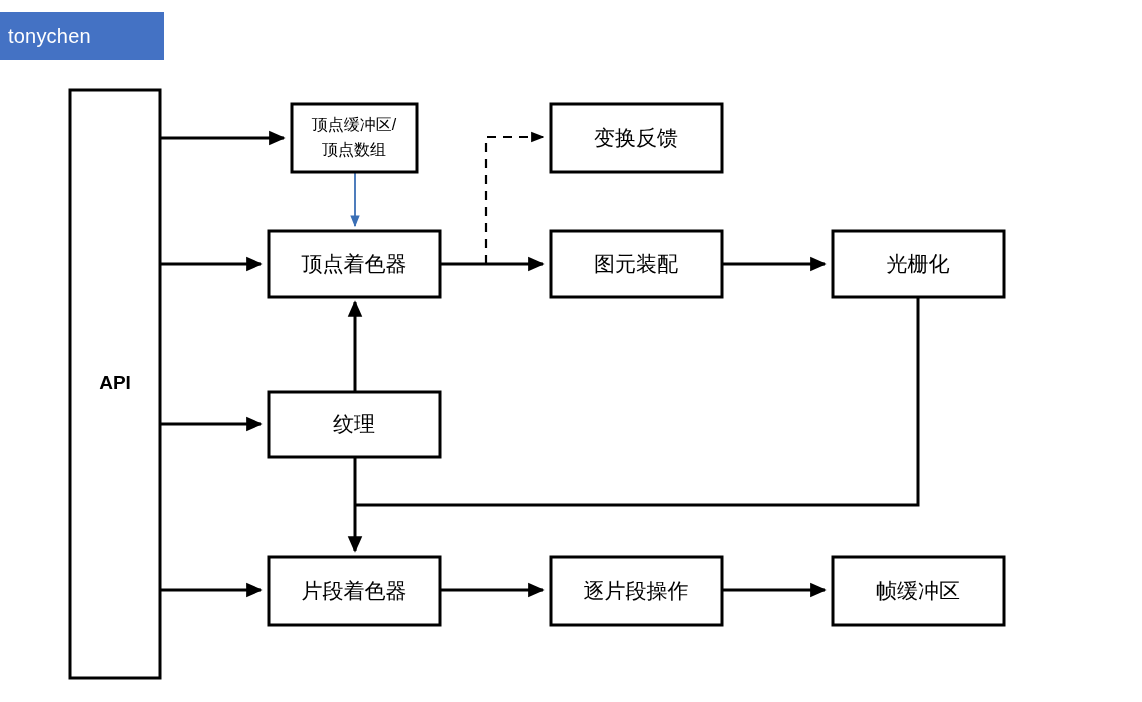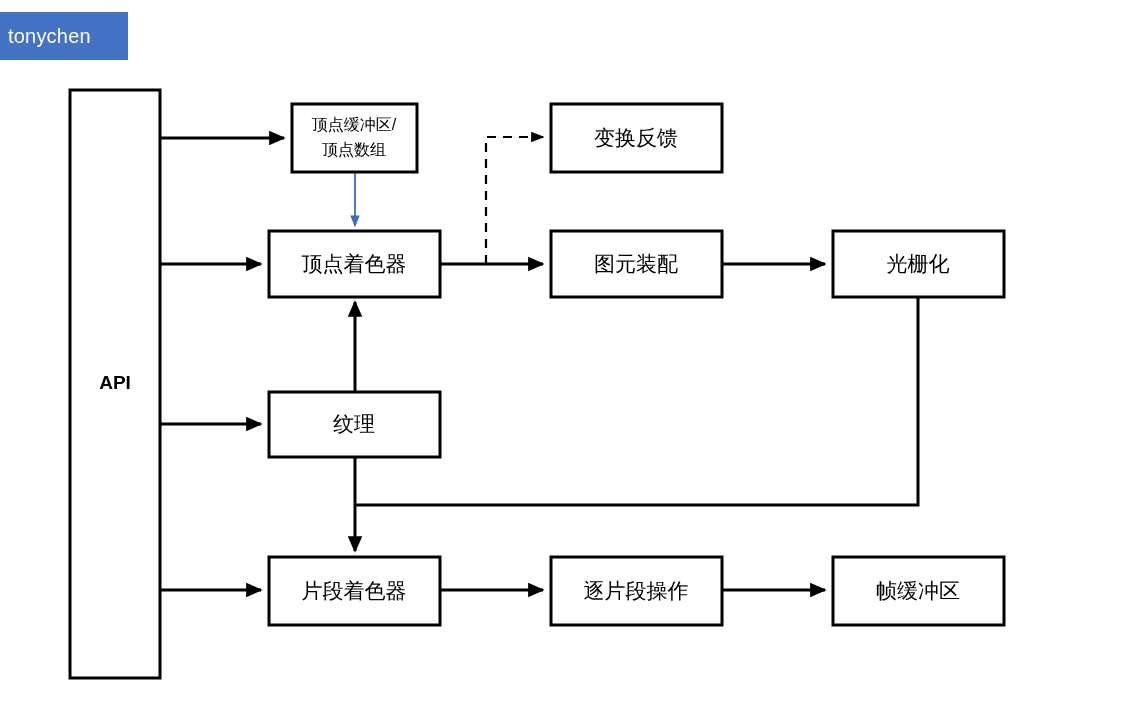--- a/index.html
+++ b/index.html
@@ -11,21 +11,21 @@
     width: 1142px;
     height: 702px;
     position: relative;
     overflow: hidden;
     font-family: "Liberation Sans", "DejaVu Sans", sans-serif;
   }
   #watermark {
     position: absolute;
     left: 0px;
     top: 12px;
-    width: 128px;
+    width: 164px;
     height: 48px;
     background: #4472c4;
     display: flex;
     align-items: center;
     box-sizing: border-box;
     padding-left: 8px;
   }
   #watermark span {
     color: #ffffff;
     font-size: 20px;

